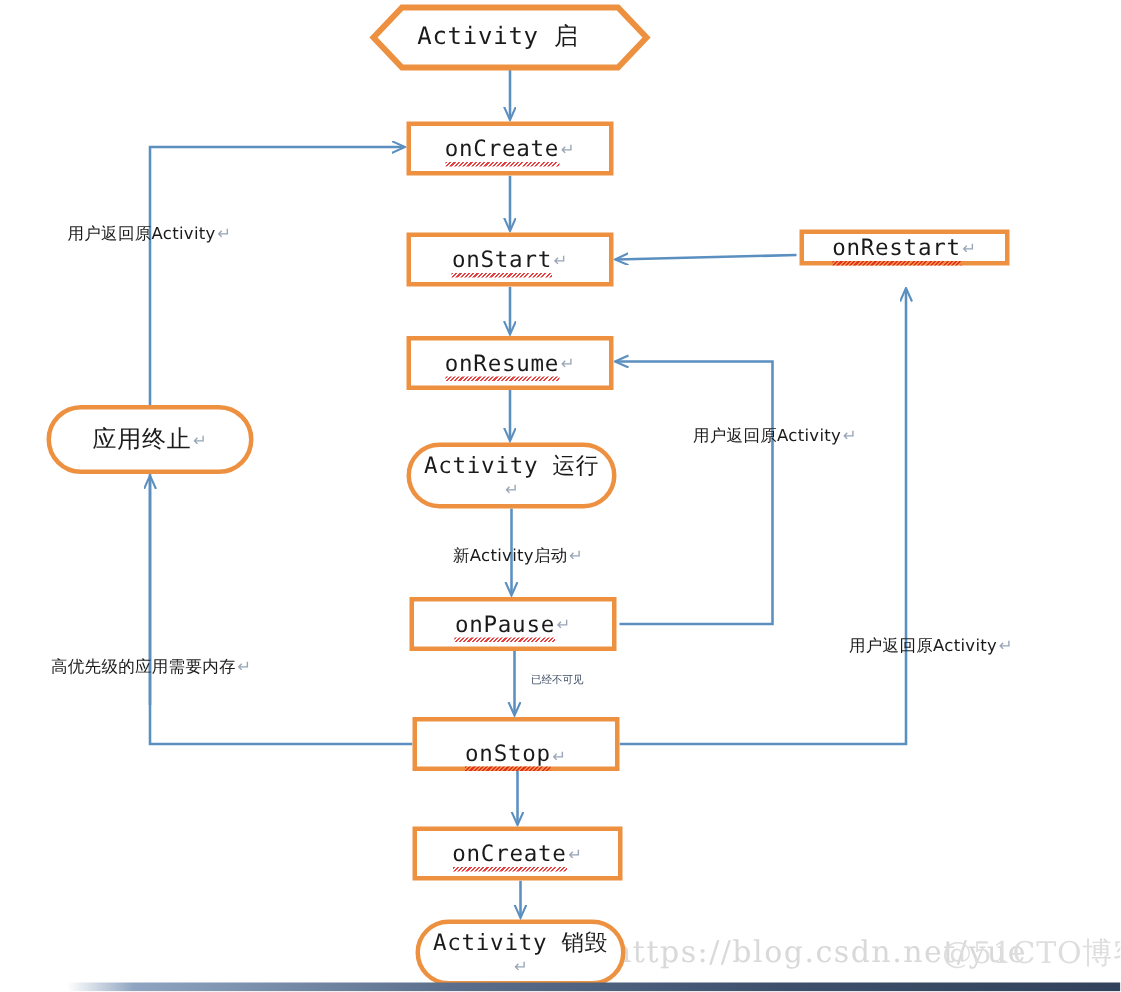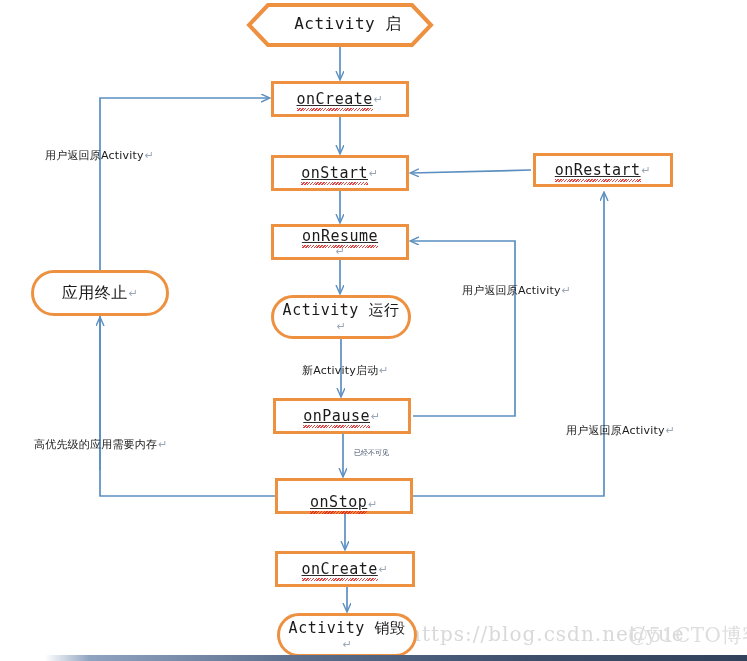--- a/index.html
+++ b/index.html
@@ -40,21 +40,20 @@
   }
   .node-rect {
     border: 3px solid #ED9141;
     font-size: 15px;
   }
   .node-stadium {
     border: 3px solid #ED9141;
     font-size: 15px;
   }
   .node-label-underlined {
-    text-decoration: underline;
     text-decoration-color: #2b2b2b;
     text-underline-offset: 1px;
   }
   .pilcrow {
     color: #9aa7b8;
     font-size: 11px;
     margin-left: 1px;
     font-family: "DejaVu Sans", sans-serif;
     text-decoration: none;
     display: inline-block;
@@ -156,35 +155,35 @@
       <path d="M413,496 L604,496 L604,193"></path>
 
       <path d="M531,170 L411,173"></path>
 
       <path d="M413,416 L515,416 L515,241 L411,241"></path>
     </g>
 
     <polygon points="268,5 412,5 431,25 412,45 268,45 249,25" fill="#ffffff" stroke="#ED9141" stroke-width="4"></polygon>
   </svg>
 
-  <div class="node" style="left:256px; top:4px; width:184px; height:41px; border:none; background:transparent;justify-content:center;">
+  <div class="node" style="left:240px; top:4px; width:184px; height:41px; border:none; background:transparent;justify-content:center;">
     <span>Activity 启</span>
   </div>
 
   <div class="node node-rect" style="left:271px; top:81px; width:138px; height:36px;">
     <span class="node-label-underlined squiggle">onCreate</span>
     <span class="pilcrow">↵</span>
   </div>
 
   <div class="node node-rect" style="left:271px; top:155px; width:138px; height:36px;">
     <span class="node-label-underlined squiggle">onStart</span>
     <span class="pilcrow">↵</span>
   </div>
 
-  <div class="node node-rect" style="left:271px; top:224px; width:138px; height:36px;flex-direction:column;">
+  <div class="node node-rect" style="left:271px; top:224px; width:138px; height:36px;">
     <span class="node-label-underlined squiggle">onResume</span>
     <span class="pilcrow">↵</span>
   </div>
 
   <div class="node node-stadium" style="left:271px; top:295px; width:140px; height:44px; border-radius:22px;flex-direction:column;">
     <span>Activity 运行</span>
     <span class="pilcrow">↵</span>
   </div>
 
   <div class="node node-rect" style="left:273px; top:398px; width:138px; height:36px;">
@@ -200,21 +199,21 @@
   <div class="node node-rect" style="left:275px; top:551px; width:140px; height:36px;">
     <span class="node-label-underlined squiggle">onCreate</span>
     <span class="pilcrow">↵</span>
   </div>
 
   <div class="node node-stadium" style="left:277px; top:613px; width:140px; height:44px; border-radius:22px;flex-direction:column;">
     <span>Activity 销毁</span>
     <span class="pilcrow">↵</span>
   </div>
 
-  <div class="node node-rect" style="left:533px; top:153px; width:140px; height:34px;">
+  <div class="node node-rect" style="left:533px; top:153px; width:140px; height:24px;">
     <span class="node-label-underlined squiggle">onRestart</span>
     <span class="pilcrow">↵</span>
   </div>
 
   <div class="node node-stadium" style="left:31px; top:270px; width:138px; height:46px; border-radius:23px; font-family:'DejaVu Sans', sans-serif; font-size:16px;">
     <span>应用终止</span>
     <span class="pilcrow">↵</span>
   </div>
 
   <div class="edge-label" style="left:45px; top:148px;">

